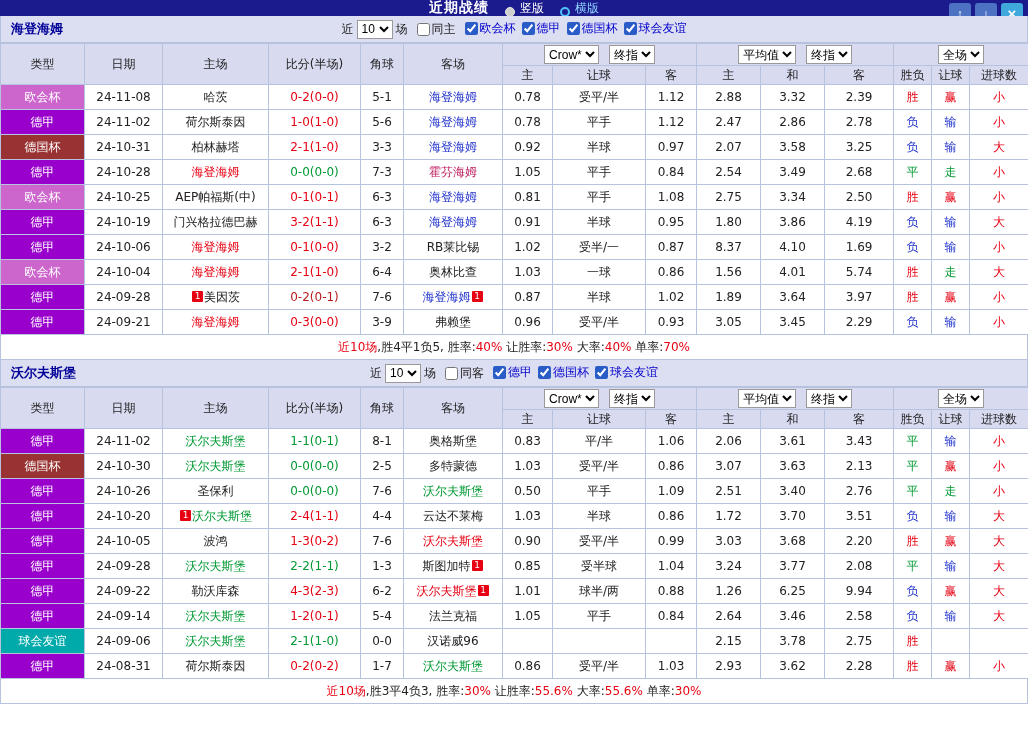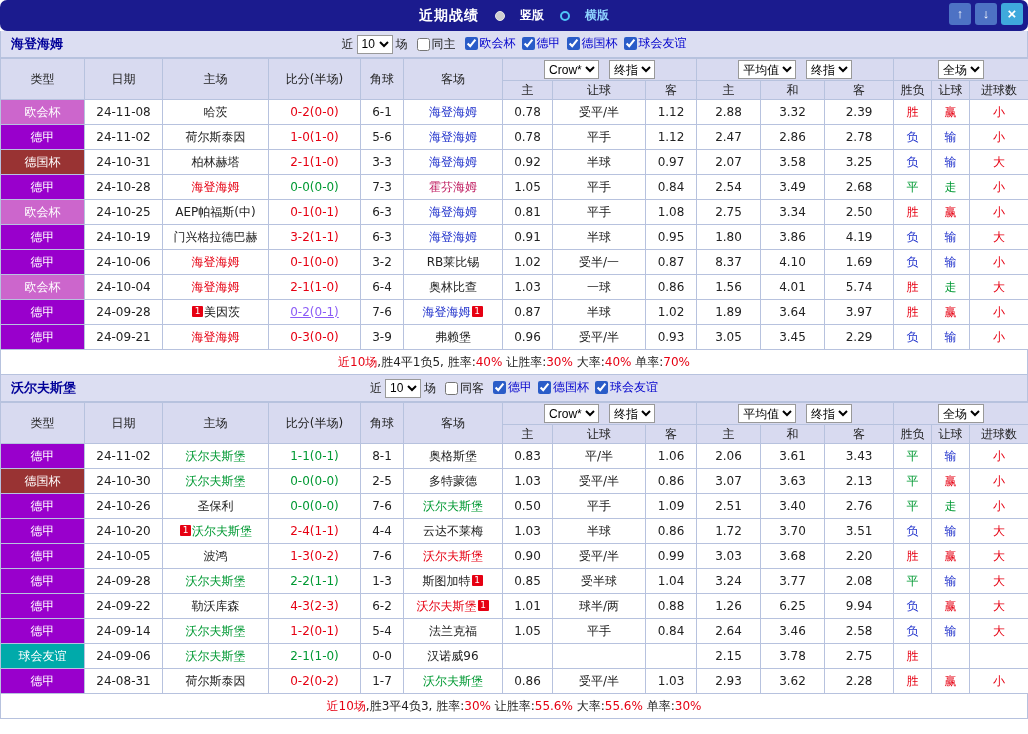--- a/index.html
+++ b/index.html
@@ -6,25 +6,25 @@
   html,body { margin:0; padding:0; }
   body {
     width:1028px; height:734px; overflow:hidden;
     font-family:"DejaVu Sans","Liberation Sans",sans-serif;
     font-size:12px; color:#222; background:#fff;
   }
   .window { width:1028px; height:734px; overflow:hidden; }
 
   
   .titlebar {
-    height:31px; background:#1b1b8e; color:#fff;
-    display:flex; align-items:center; justify-content:center; position:relative;border-radius:7px;
+    height:16px; background:#1b1b8e; color:#fff;
+    display:flex; align-items:center; justify-content:center; position:relative;
   }
   .title-text { font-weight:bold; font-size:14px; letter-spacing:1px; }
-  .radio-group { display:inline-flex; align-items:center; gap:15px; margin-left:16px; cursor:pointer;font-weight:bold; }
+  .radio-group { display:inline-flex; align-items:flex-end; gap:5px; margin-left:16px; cursor:pointer; }
   .radio-dot { width:10px; height:10px; border-radius:50%; background:#cfcfcf; border:1px solid #e8e8e8; display:inline-block; }
   .radio-ring { width:10px; height:10px; border-radius:50%; border:2px solid #4fc3f7; display:inline-block; }
   .h-label { color:#8fd4ff; }
   .tb-buttons { position:absolute; right:5px; top:3px; display:flex; gap:4px; }
   .tb-btn { width:22px; height:22px; border:none; border-radius:3px; color:#fff;
     font-size:13px; line-height:22px; text-align:center; cursor:pointer; padding:0; font-weight:bold; }
   .btn-up, .btn-down { background:#4d72c4; }
   .btn-close { background:#3fa9dc; font-size:15px; }
 
   
@@ -153,21 +153,21 @@
           <th data-name="subcol-handicap-result" data-interactable="false">让球</th>
           <th data-name="subcol-goals-result" data-interactable="false">进球数</th>
         </tr>
       </thead>
       <tbody data-name="matches-body" data-interactable="false">
           <tr data-name="match-row" data-interactable="false">
             <td data-name="match-type" data-interactable="false" style="background: rgb(204, 102, 204); color: rgb(255, 255, 255);">欧会杯</td>
             <td data-name="match-date" data-interactable="false">24-11-08</td>
             <td data-name="home-team-cell" data-interactable="false"><span data-name="home-team" data-interactable="true" style="color: rgb(34, 34, 34);">哈茨</span></td>
             <td data-name="match-score" data-interactable="false" style="color: rgb(230, 0, 18);">0-2(0-0)</td>
-            <td data-name="corners" data-interactable="false">6-1</td>
+            <td data-name="corners" data-interactable="false">5-1</td>
             <td data-name="away-team-cell" data-interactable="false"><span data-name="away-team" data-interactable="true" style="color: rgb(34, 51, 204);">海登海姆</span></td>
             <td data-name="odds-h-home" data-interactable="false">0.78</td>
             <td data-name="odds-h-line" data-interactable="false">受平/半</td>
             <td data-name="odds-h-away" data-interactable="false">1.12</td>
             <td data-name="odds-e-home" data-interactable="false">2.88</td>
             <td data-name="odds-e-draw" data-interactable="false">3.32</td>
             <td data-name="odds-e-away" data-interactable="false">2.39</td>
             <td data-name="result" data-interactable="false" style="color: rgb(230, 0, 18);">胜</td>
             <td data-name="h-result" data-interactable="false" style="color: rgb(230, 0, 18);">赢</td>
             <td data-name="g-result" data-interactable="false" style="color: rgb(230, 0, 18);">小</td>
@@ -288,21 +288,21 @@
             <td data-name="odds-e-draw" data-interactable="false">4.01</td>
             <td data-name="odds-e-away" data-interactable="false">5.74</td>
             <td data-name="result" data-interactable="false" style="color: rgb(230, 0, 18);">胜</td>
             <td data-name="h-result" data-interactable="false" style="color: rgb(0, 153, 51);">走</td>
             <td data-name="g-result" data-interactable="false" style="color: rgb(230, 0, 18);">大</td>
           </tr>
           <tr data-name="match-row" data-interactable="false">
             <td data-name="match-type" data-interactable="false" style="background: rgb(153, 0, 204); color: rgb(255, 255, 255);">德甲</td>
             <td data-name="match-date" data-interactable="false">24-09-28</td>
             <td data-name="home-team-cell" data-interactable="false"><span class="badge" data-name="rank-badge" data-interactable="false">1</span><span data-name="home-team" data-interactable="true" style="color: rgb(34, 34, 34);">美因茨</span></td>
-            <td data-name="match-score" data-interactable="false" style="color: #8b5cf6; text-decoration: underline;">0-2(0-1)</td>
+            <td data-name="match-score" data-interactable="false" style="color: #b91c1c;">0-2(0-1)</td>
             <td data-name="corners" data-interactable="false">7-6</td>
             <td data-name="away-team-cell" data-interactable="false"><span data-name="away-team" data-interactable="true" style="color: rgb(34, 51, 204);">海登海姆</span><span class="badge" data-name="rank-badge" data-interactable="false">1</span></td>
             <td data-name="odds-h-home" data-interactable="false">0.87</td>
             <td data-name="odds-h-line" data-interactable="false">半球</td>
             <td data-name="odds-h-away" data-interactable="false">1.02</td>
             <td data-name="odds-e-home" data-interactable="false">1.89</td>
             <td data-name="odds-e-draw" data-interactable="false">3.64</td>
             <td data-name="odds-e-away" data-interactable="false">3.97</td>
             <td data-name="result" data-interactable="false" style="color: rgb(230, 0, 18);">胜</td>
             <td data-name="h-result" data-interactable="false" style="color: rgb(230, 0, 18);">赢</td>

